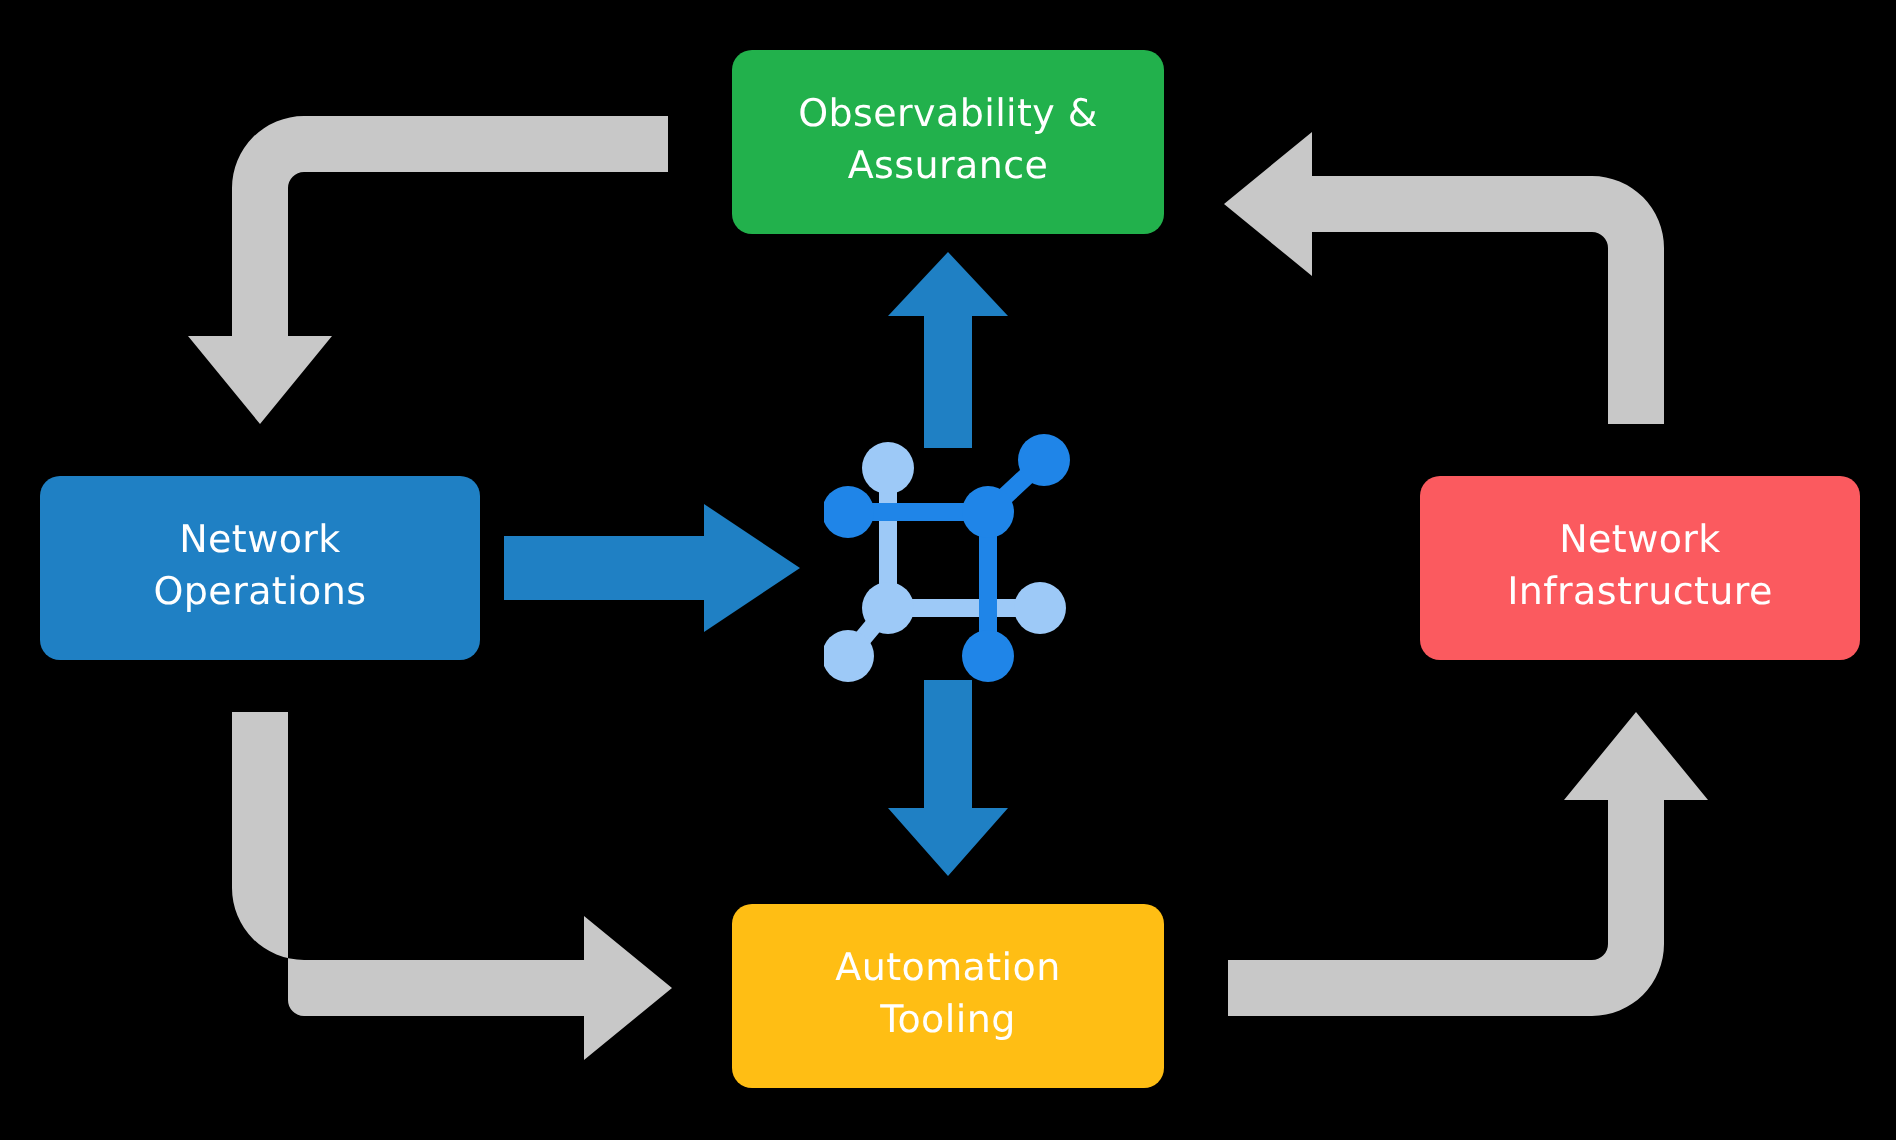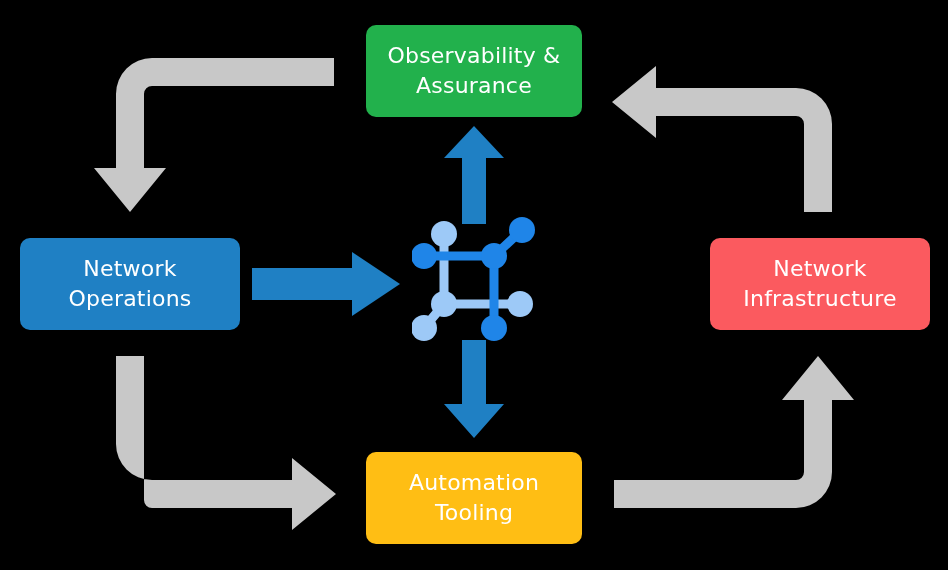--- a/index.html
+++ b/index.html
@@ -20,21 +20,21 @@
     display: block;
   }
   .node-box {
     position: absolute;
     border-radius: 10px;
     display: flex;
     align-items: center;
     justify-content: center;
     text-align: center;
     color: #ffffff;
-    font-size: 22px;
+    font-size: 19px;
     line-height: 1.35;
     font-weight: 400;
     letter-spacing: 0.2px;
     padding: 16px 10px;
     z-index: 5;
   }
   .node-label { display: block; white-space: pre-line; }
 
   #box-observability { left: 366px; top: 25px;  width: 216px; height: 92px; background: #22b14c; }
   #box-operations    { left: 20px;  top: 238px; width: 220px; height: 92px; background: #1f80c4; }

